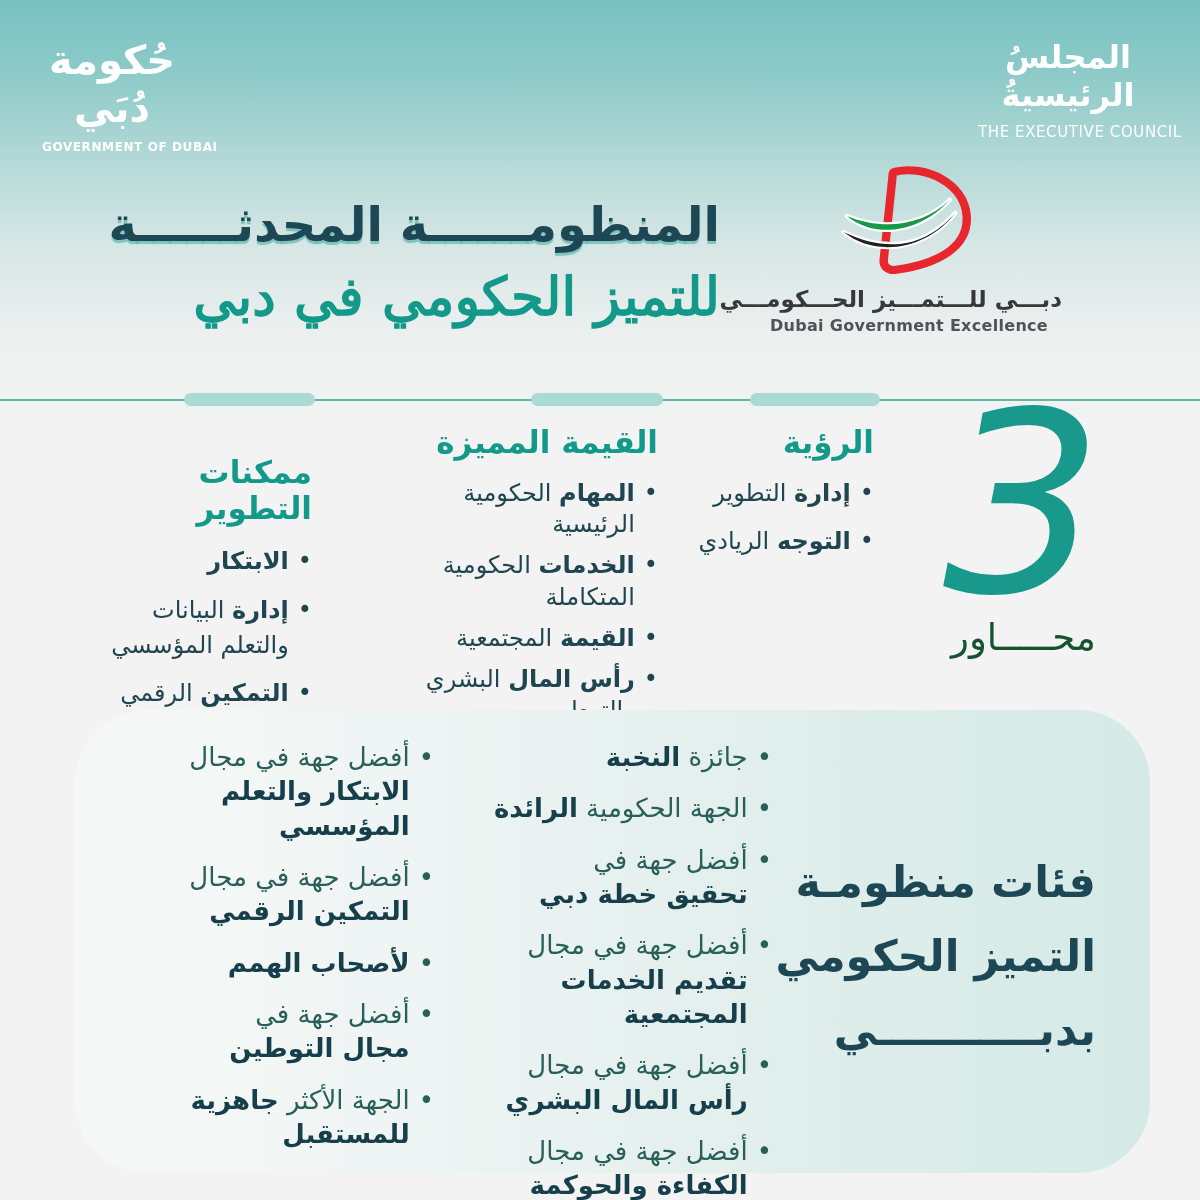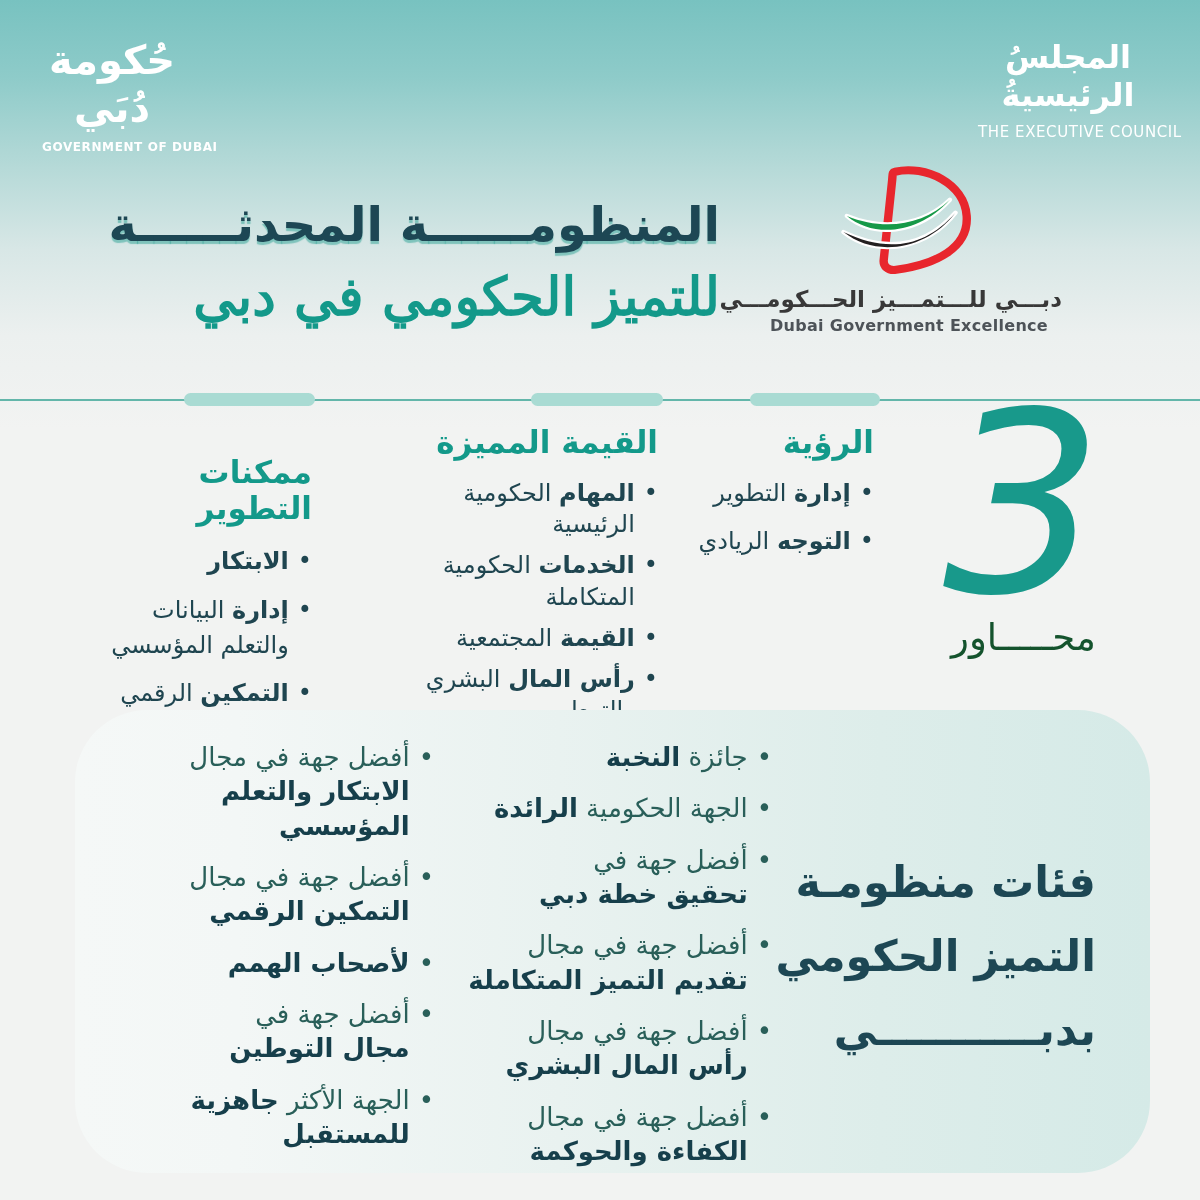--- a/index.html
+++ b/index.html
@@ -217,21 +217,21 @@
         <span class="bullet">•</span>
         <div class="lines">
           <div class="line"><span>أفضل جهة في</span></div>
           <div class="line"><span class="b">تحقيق خطة دبي</span></div>
         </div>
       </div>
       <div class="item">
         <span class="bullet">•</span>
         <div class="lines">
           <div class="line"><span>أفضل جهة في مجال</span></div>
-          <div class="line"><span class="b">تقديم التميز المتكاملة</span></div>
+          <div class="line"><span class="b">تقديم الخدمات المجتمعية</span></div>
         </div>
       </div>
       <div class="item">
         <span class="bullet">•</span>
         <div class="lines">
           <div class="line"><span>أفضل جهة في مجال</span></div>
           <div class="line"><span class="b">رأس المال البشري</span></div>
         </div>
       </div>
       <div class="item">

